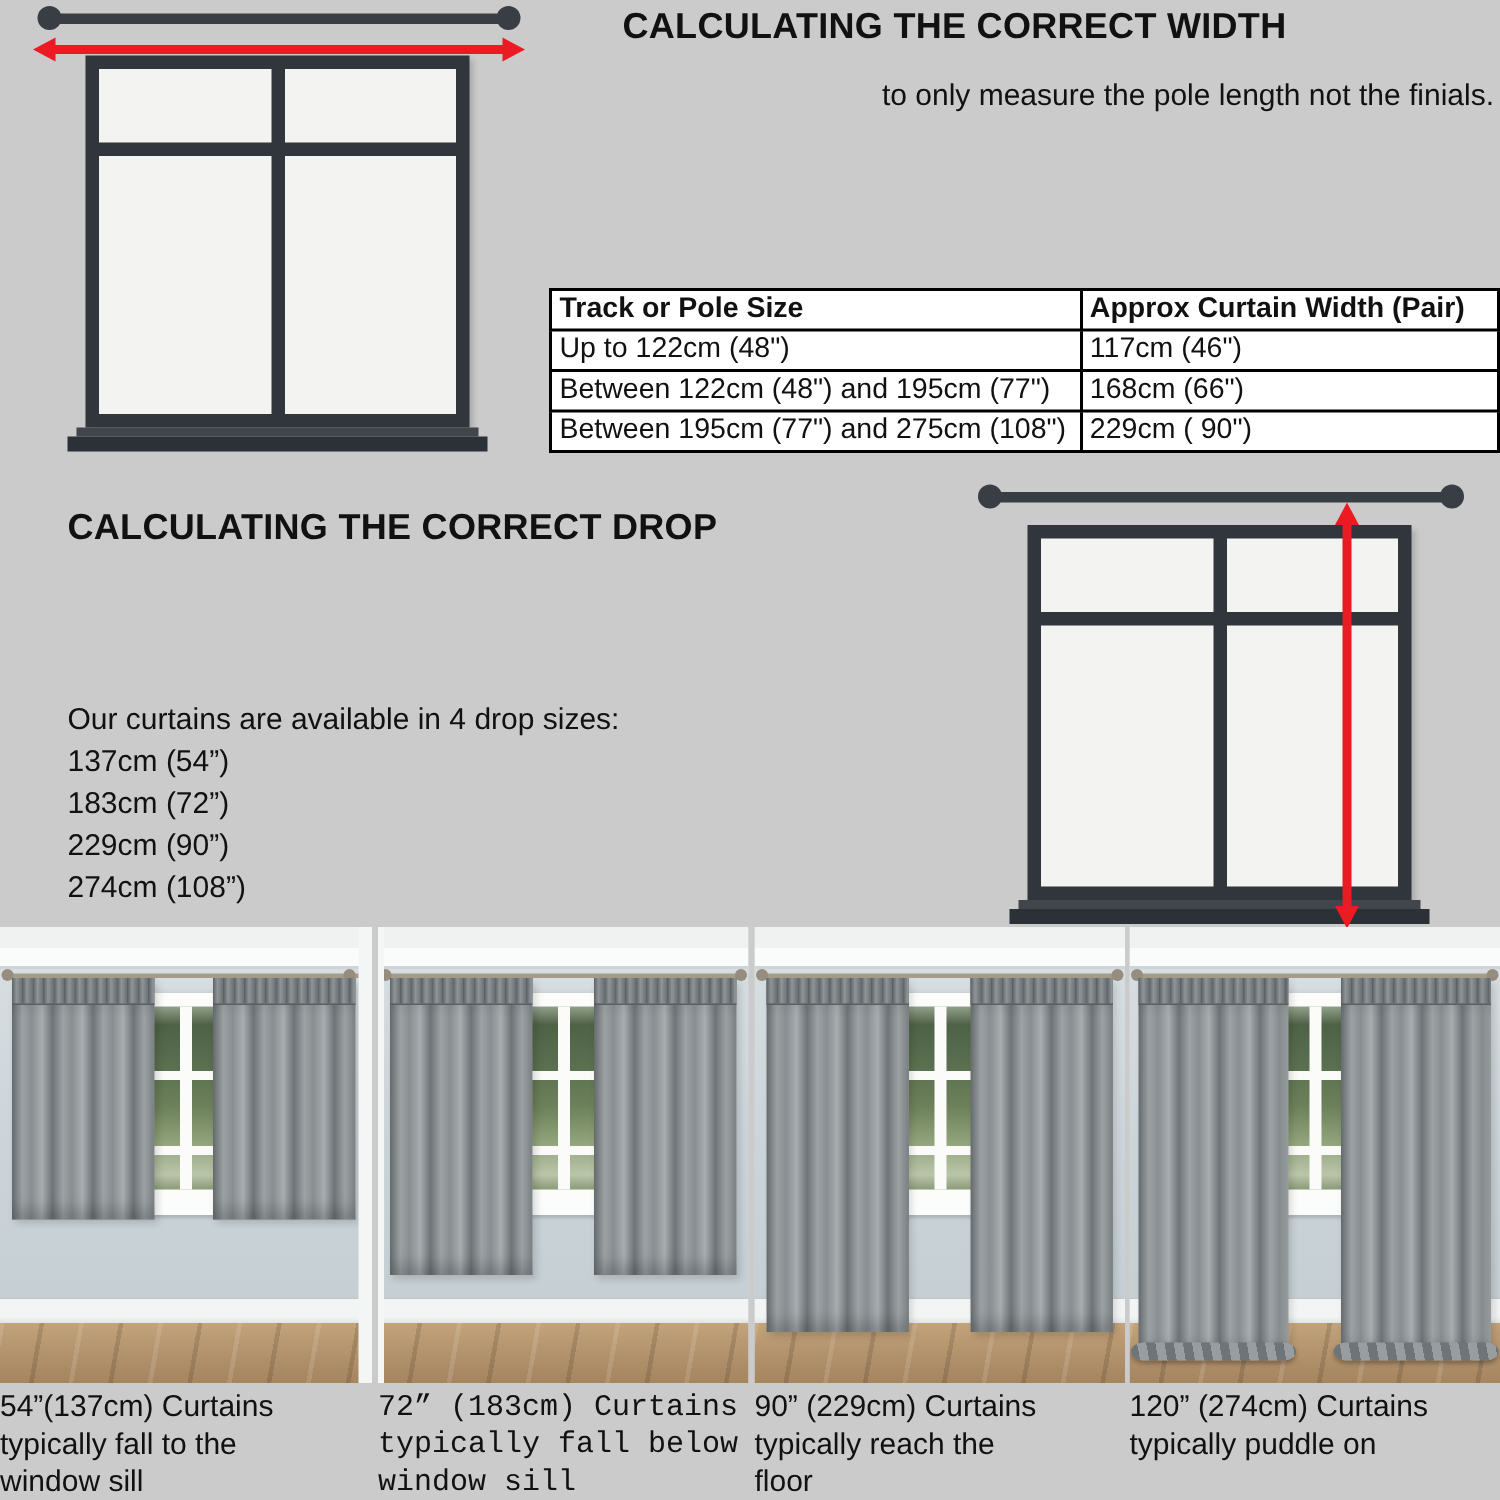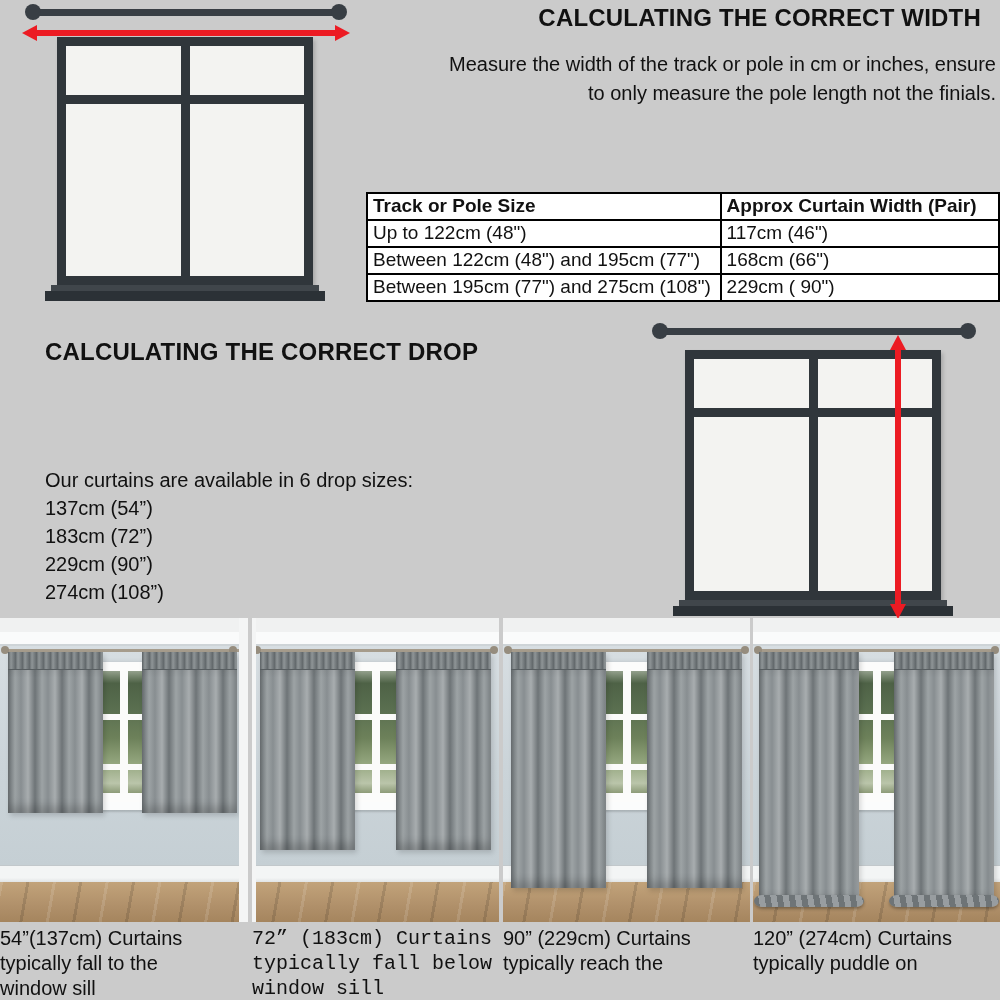--- a/index.html
+++ b/index.html
@@ -1,21 +1,21 @@
 <!DOCTYPE html>
 <html><head>
 <meta charset="utf-8">
 <style>
   html,body{margin:0;padding:0;}
   body{background:#cbcbcb;font-family:"Liberation Sans","DejaVu Sans",sans-serif;color:#111;}
   .canvas{position:relative;width:1000px;height:1000px;background:#cbcbcb;overflow:hidden;}
 
   
   .big-title{position:absolute;font-weight:bold;font-size:24px;letter-spacing:0.2px;white-space:nowrap;}
-  #width-title{left:415px;top:4px;width:566px;text-align:right;}
+  #width-title{left:415px;top:4px;width:566px;text-align:left;}
   #drop-title{left:45px;top:338px;text-align:right;}
   .copy{position:absolute;font-size:20px;line-height:29px;}
   #width-intro{left:360px;top:50px;width:636px;text-align:right;}
   #width-hint{left:360px;top:122px;width:636px;text-align:right;}
   #drop-intro{left:45px;top:387px;width:600px;line-height:27px;text-align:left;}
   #drop-sizes{left:45px;top:466px;width:600px;line-height:28px;text-align:left;}
 
   
   #size-table{position:absolute;left:366px;top:192px;border-collapse:collapse;background:#c4b5fd;}
   #size-table td,#size-table th{border:2px solid #000;font-size:19px;padding:1px 4px 2px 5px;height:22px;text-align:left;background:#fff;white-space:nowrap;}
@@ -78,21 +78,20 @@
 
   .caption{position:absolute;top:926px;text-align:left;font-size:20px;line-height:25px;}
 </style>
 </head>
 <body>
 
 <div class="canvas">
 
   <div id="width-title" class="big-title">CALCULATING THE CORRECT WIDTH</div>
   <div id="width-intro" class="copy">
-    <div>Measure the width of the track or pole in cm or inches, ensure</div>
     <div>to only measure the pole length not the finials.</div>
   </div>
 
   <table id="size-table">
     <tbody>
         <tr>
       <th class="c1">Track or Pole Size</th>
       <th class="c2">Approx Curtain Width (Pair)</th>
     </tr>
     <tr>
@@ -124,21 +123,21 @@
         <div class="pane"></div>
         <div class="pane"></div>
       </div>
     </div>
     <div class="sill-top" style="left:51px;top:285px;width:268px;"></div>
     <div class="sill-base" style="left:45px;top:291px;width:280px;"></div>
   </div>
 
   <div id="drop-title" class="big-title">CALCULATING THE CORRECT DROP</div>
   <div id="drop-sizes" class="copy">
-    <div>Our curtains are available in 6 drop sizes:</div>
+    <div>Our curtains are available in 4 drop sizes:</div>
     <div>137cm (54”)</div>
     <div>183cm (72”)</div>
     <div>229cm (90”)</div>
     <div>274cm (108”)</div>
   </div>
 
   <div>
     <div class="pole-bar" style="left:660px;top:328px;width:308px;"></div>
     <div class="finial" style="left:652px;top:323px;"></div>
     <div class="finial" style="left:960px;top:323px;"></div>
@@ -261,19 +260,20 @@
     <div>window sill</div>
   </div>
   <div class="caption" style="left:252px;width:247px;font-family:Liberation Mono, monospace;">
     <div>72” (183cm) Curtains</div>
     <div>typically fall below</div>
     <div>window sill</div>
   </div>
   <div class="caption" style="left:503px;width:247px;">
     <div>90” (229cm) Curtains</div>
     <div>typically reach the</div>
+    <div>floor</div>
   </div>
   <div class="caption" style="left:753px;width:247px;">
     <div>120” (274cm) Curtains</div>
     <div>typically puddle on</div>
   </div>
 
 </div>
 
 </body></html>

